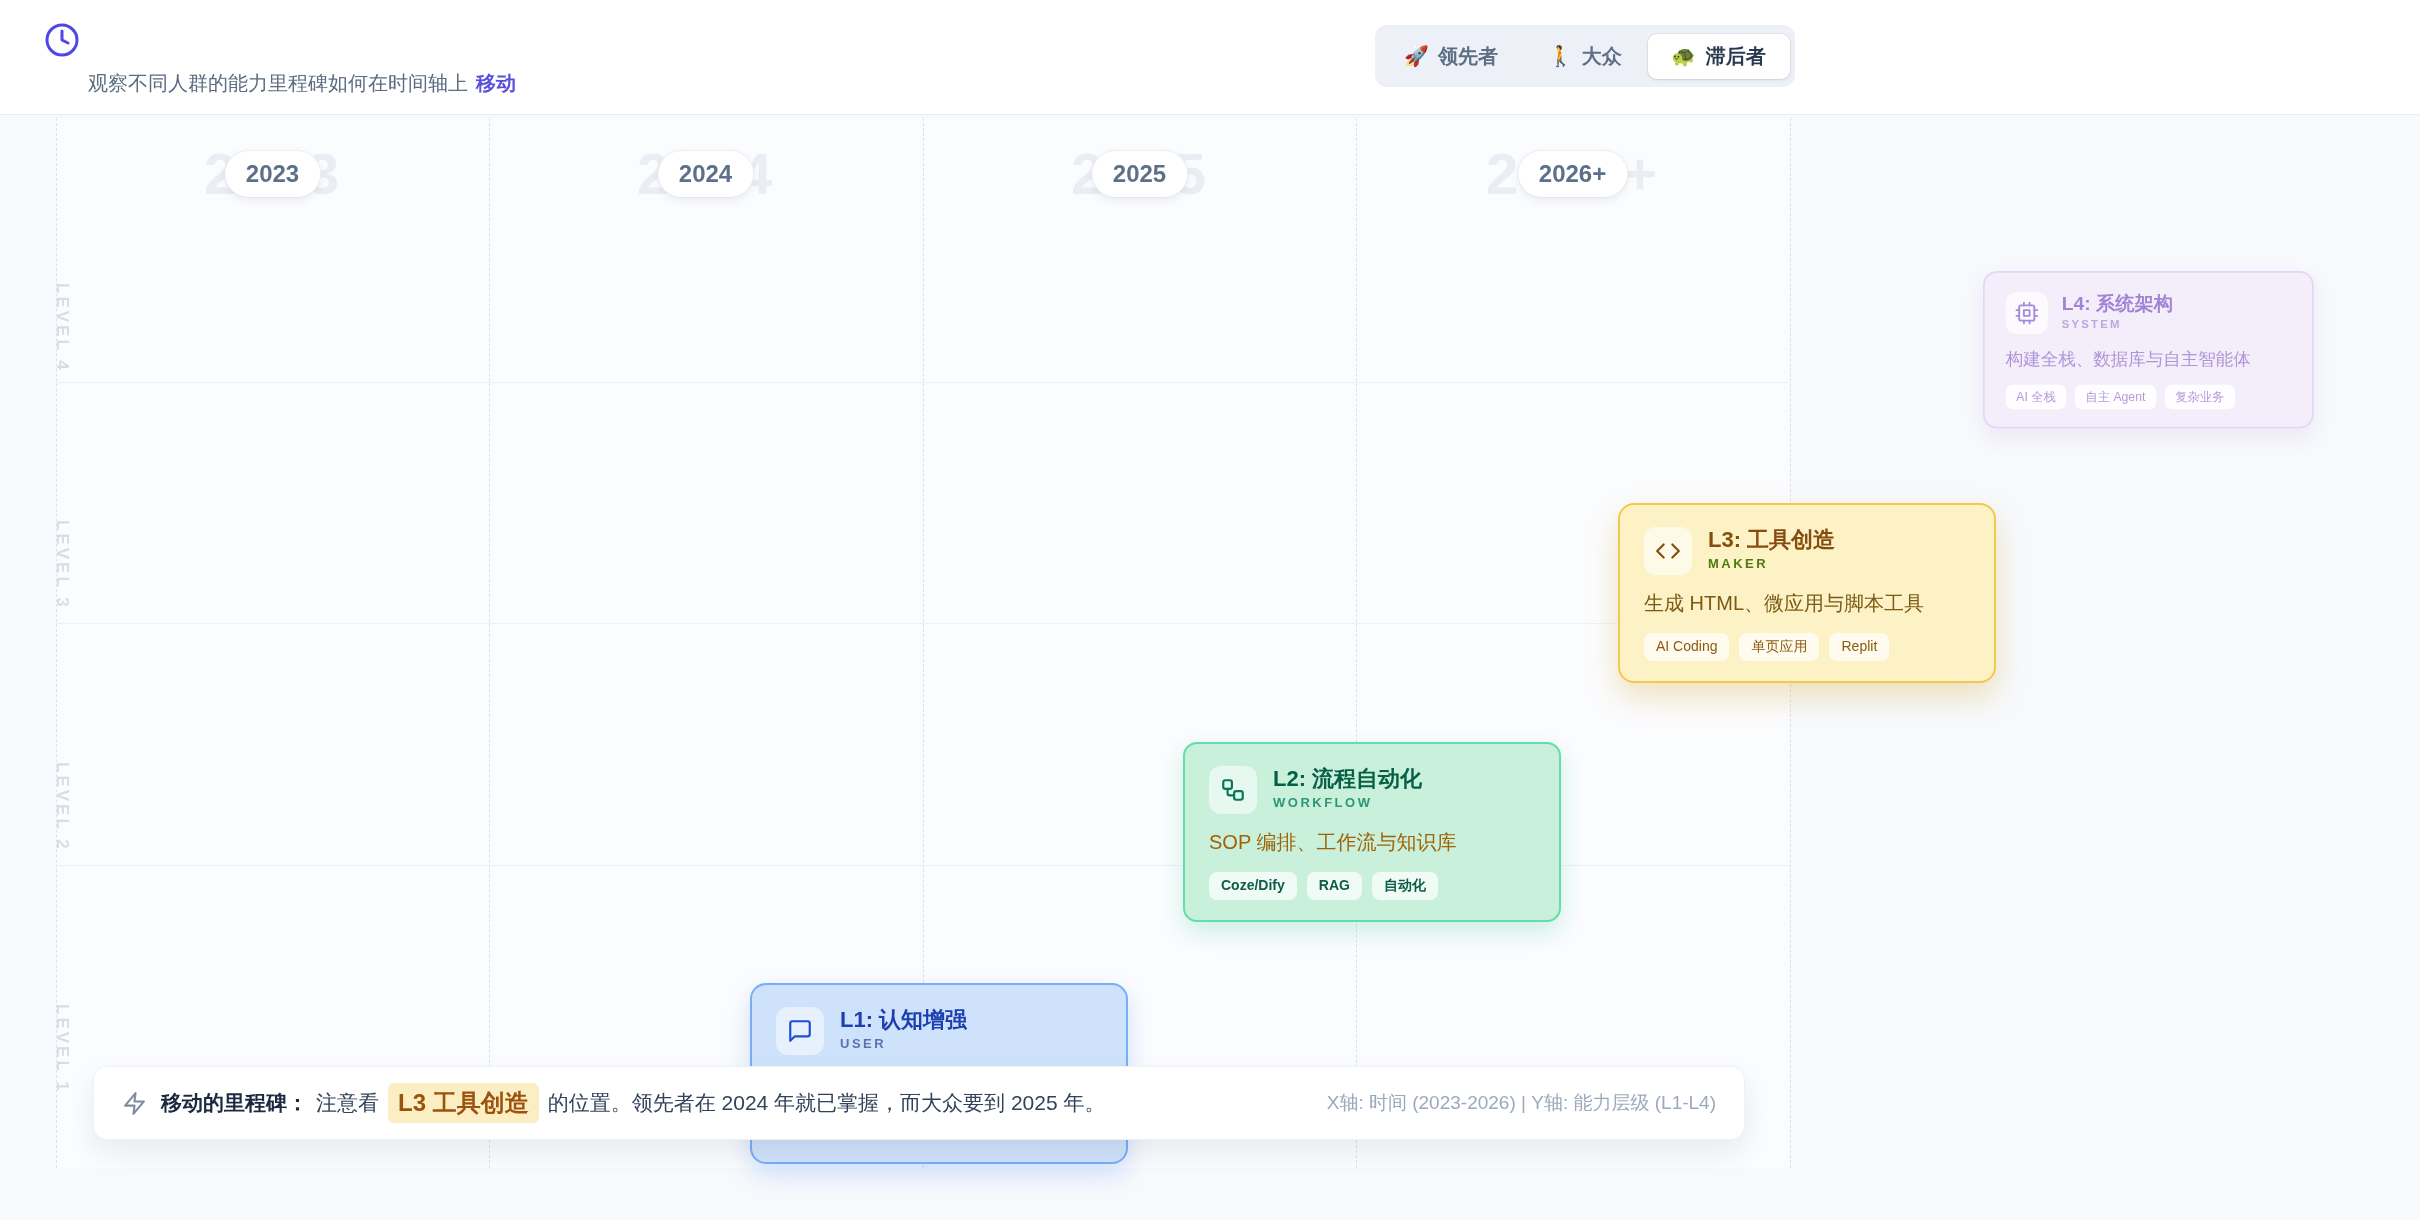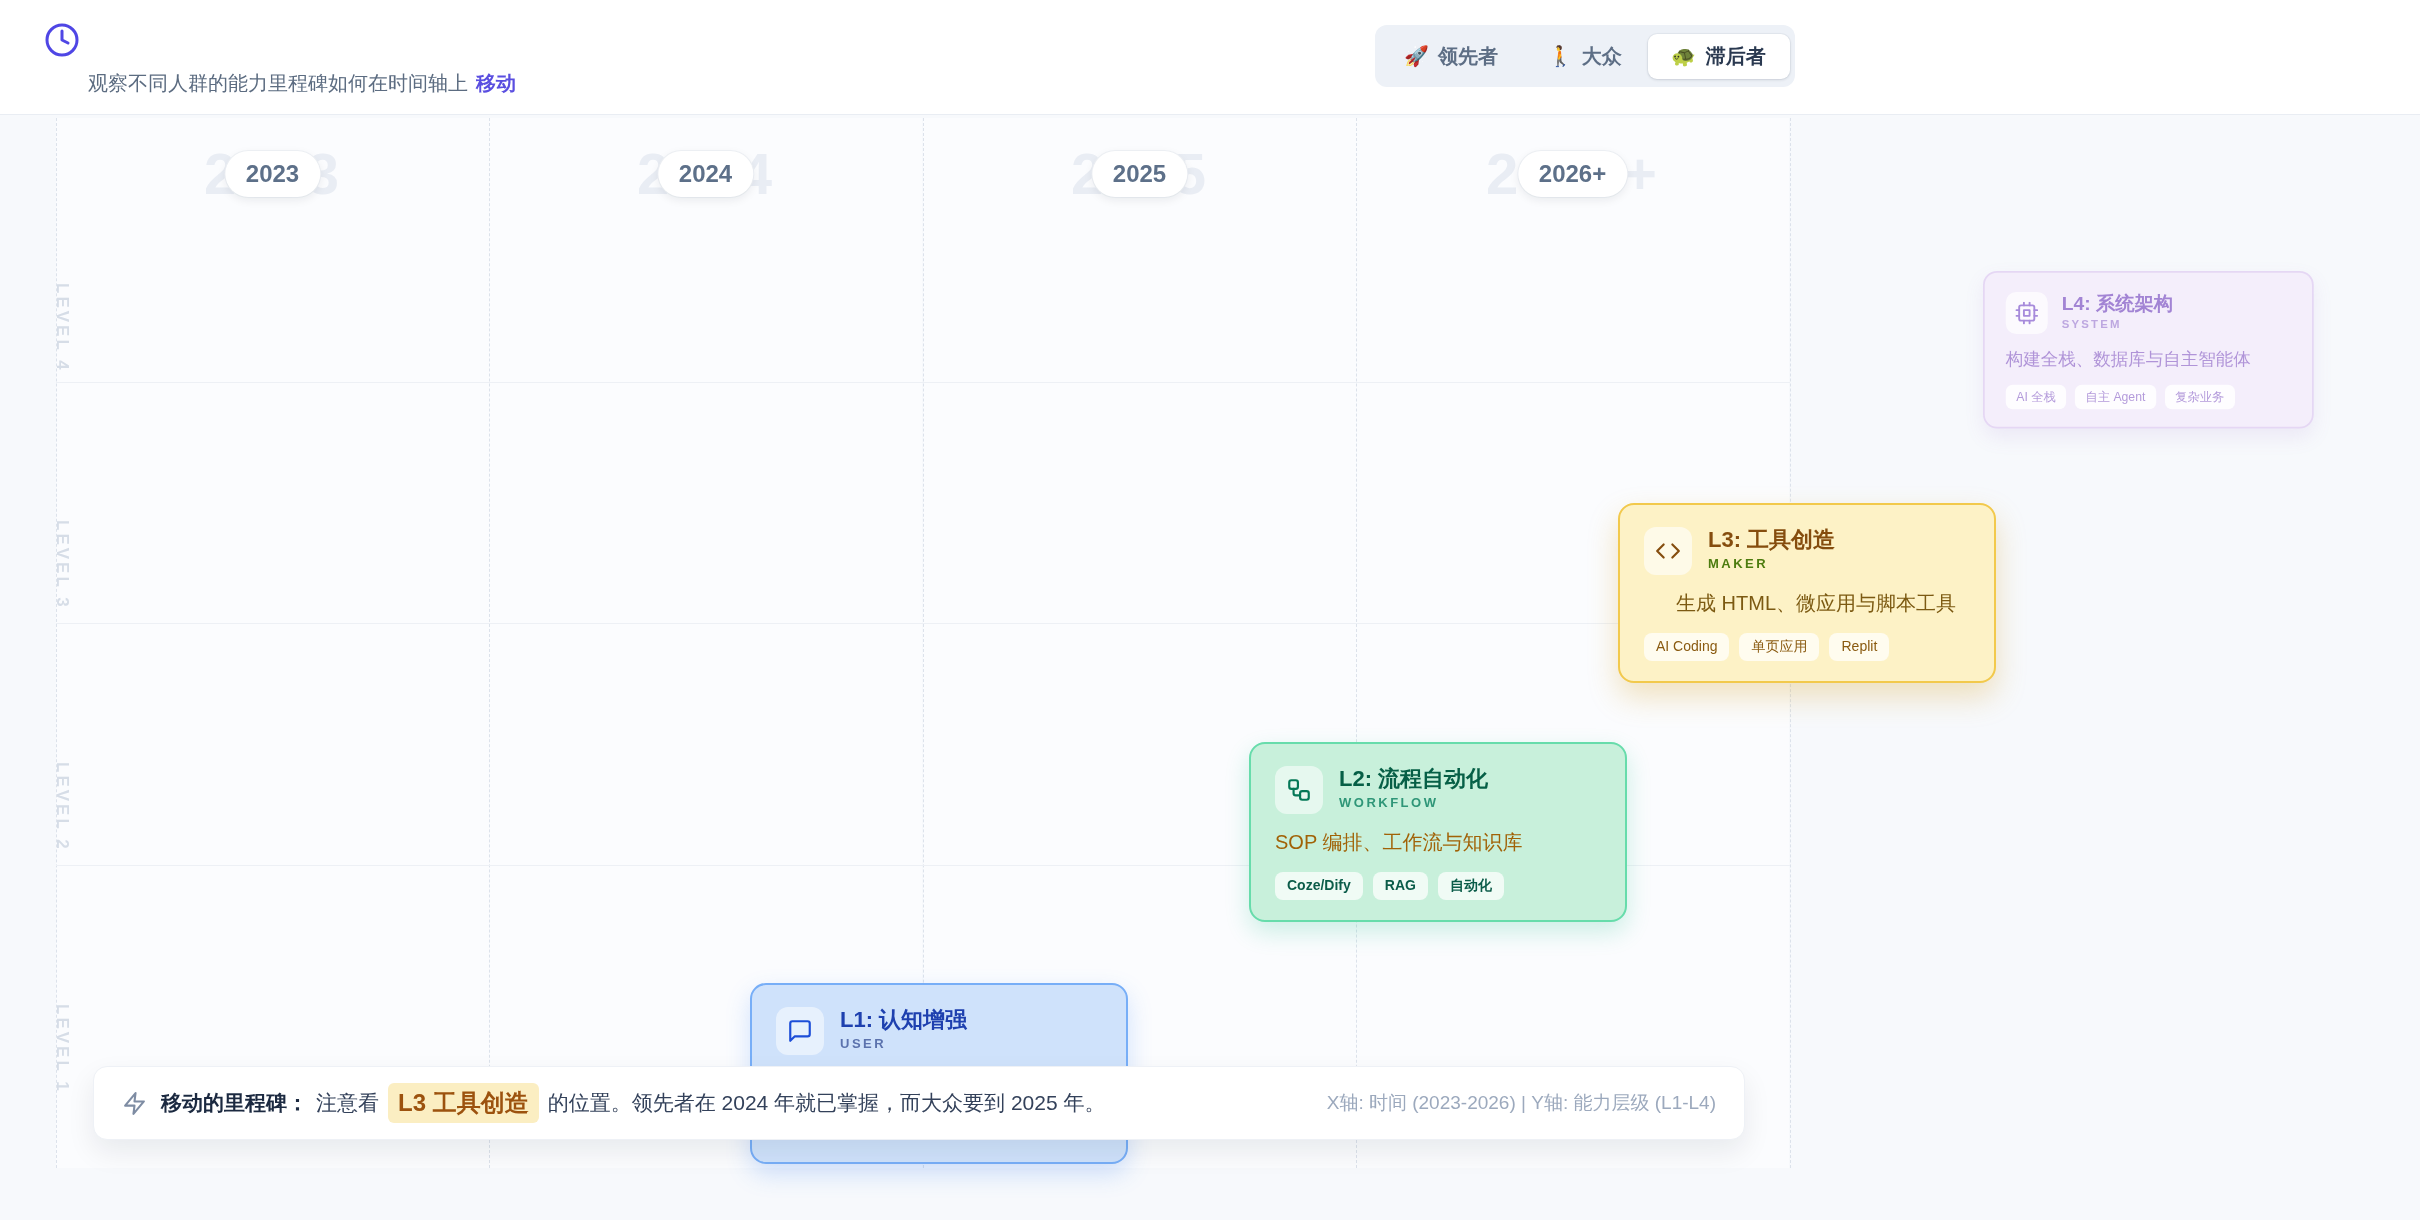--- a/index.html
+++ b/index.html
@@ -36,26 +36,26 @@
   .icon-box { width:48px; height:48px; border-radius:12px; background:rgba(255,255,255,0.55); display:flex; align-items:center; justify-content:center; flex:none; }
   .card .ttl { font-size:22px; font-weight:700; line-height:1.15; }
   .card .role { font-size:13px; font-weight:700; letter-spacing:2.5px; margin-top:4px; }
   .card .desc { font-size:20px; margin-top:15px; }
   .card .tags { display:flex; gap:10px; margin-top:16px; }
   .tag { font-size:14px; padding:5px 12px; border-radius:8px; background:rgba(255,255,255,0.72); white-space:nowrap; }
 
   .card.blue   { left:750px;  top:983px; height:181px; background:#cfe2fb; border-color:#77aef7; z-index:10; box-shadow:0 10px 24px rgba(59,130,246,0.22); }
   .card.blue .ttl  { color:#1e40af; } .card.blue .role { color:#5b72ad; } .card.blue .icon-box { color:#1d4ed8; background:rgba(255,255,255,0.5); }
 
-  .card.green  { left:1249px; top:742px; background:#c8f0db; border-color:#67dcab; z-index:15; box-shadow:0 10px 24px rgba(16,185,129,0.20); }
+  .card.green  { left:1183px; top:742px; background:#c8f0db; border-color:#67dcab; z-index:15; box-shadow:0 10px 24px rgba(16,185,129,0.20);border-radius:14px; }
   .card.green .ttl { color:#065f46; } .card.green .role { color:#2f9678; } .card.green .desc { color:#a16207; }
   .card.green .icon-box { color:#047857; } .card.green .tag { color:#0b5c49;font-weight:bold; }
 
   .card.amber  { left:1618px; top:503px; background:#fdf2c6; border-color:#f2c94c; z-index:15; box-shadow:0 14px 30px rgba(217,158,27,0.28); }
-  .card.amber .ttl { color:#854d0e;text-align:right; } .card.amber .role { color:#4d7c0f; } .card.amber .desc { color:#7c5a12;margin-left:32px; }
+  .card.amber .ttl { color:#854d0e;text-align:right; } .card.amber .role { color:#4d7c0f; } .card.amber .desc { color:#7c5a12; }
   .card.amber .icon-box { color:#854d0e; background:rgba(255,255,255,0.6); } .card.amber .tag { color:#8a5a10; }
 
   .card.purple { left:1983px; top:271px; background:#f4eefb; border-color:#e5d7f4; z-index:5; transform:scale(0.875); transform-origin:top left; box-shadow:0 10px 22px rgba(148,100,200,0.10); }
   .card.purple .ttl { color:#a284d4; } .card.purple .role { color:#bda7e0; } .card.purple .desc { color:#b094d8; }
   .card.purple .icon-box { color:#a78bdb; background:rgba(255,255,255,0.7); } .card.purple .tag { color:#b49bdb; background:rgba(255,255,255,0.85); }
 
   
   .footbar { position:absolute; left:93px; top:1066px; width:1652px; height:74px; background:#ffffff; border:1px solid #eef1f6; border-radius:14px; box-shadow:0 12px 28px rgba(15,23,42,0.08); z-index:40; display:flex; align-items:center; justify-content:space-between; padding:0 28px; }
   .foot-left { display:flex; align-items:center; font-size:21px; color:#33415a; white-space:nowrap; }
   .foot-left .zap { color:#7e8ca3; margin-right:14px; display:flex; }

